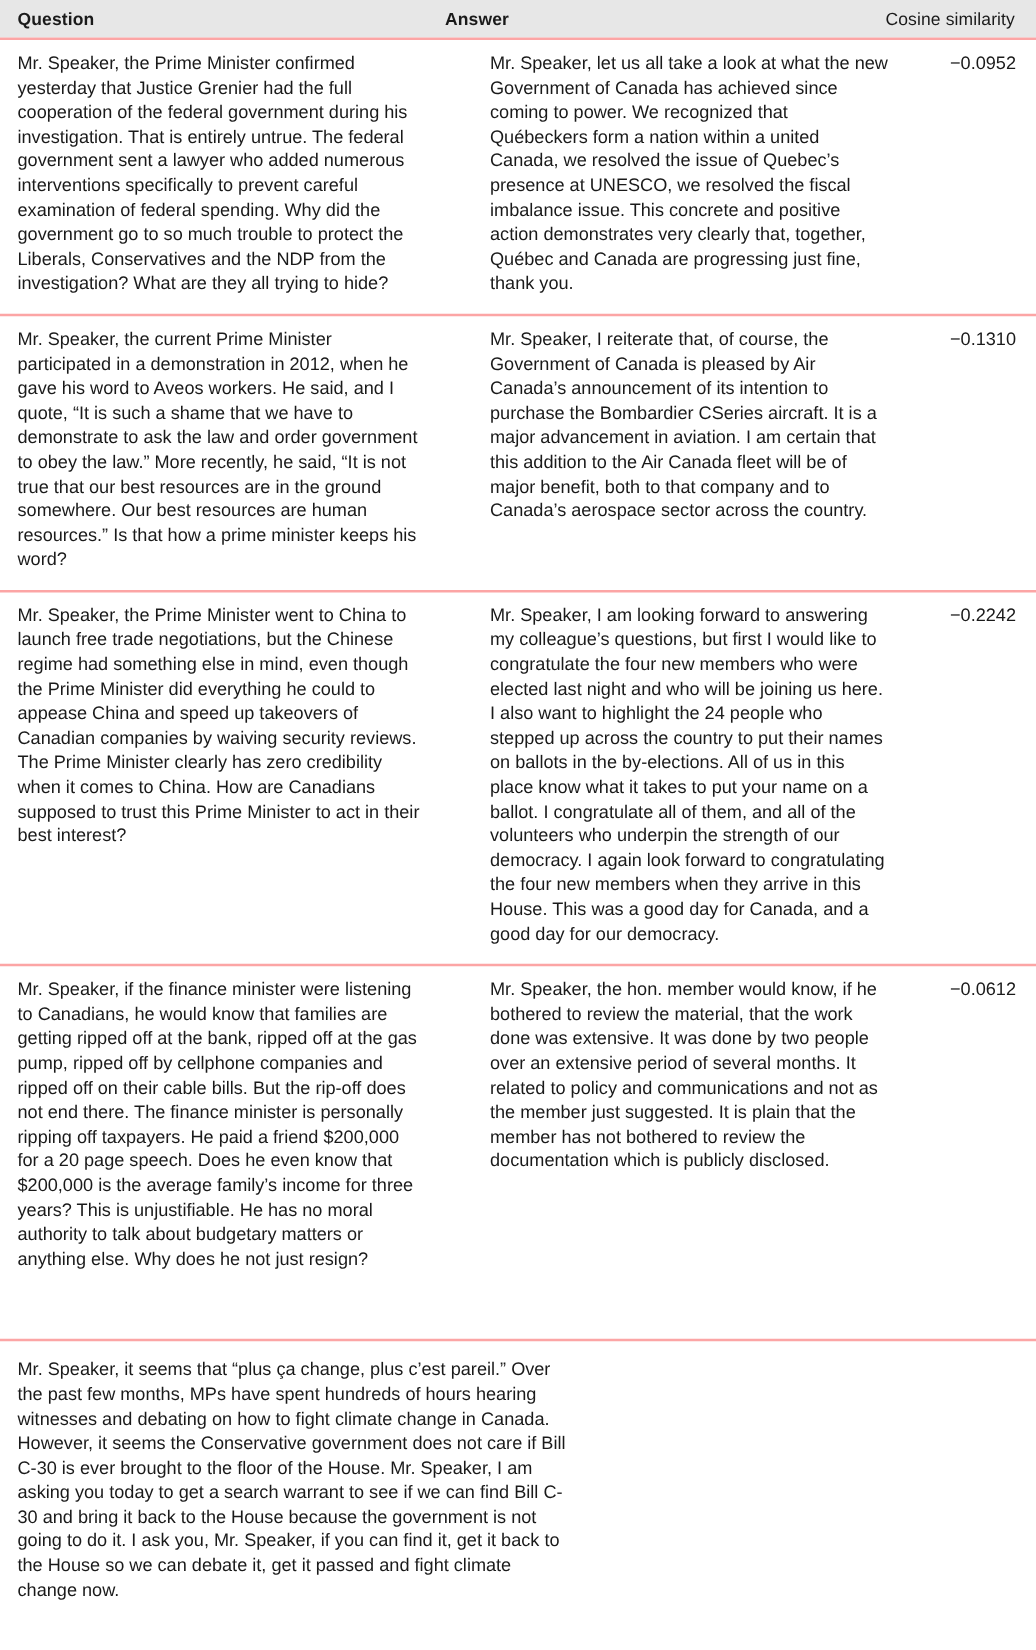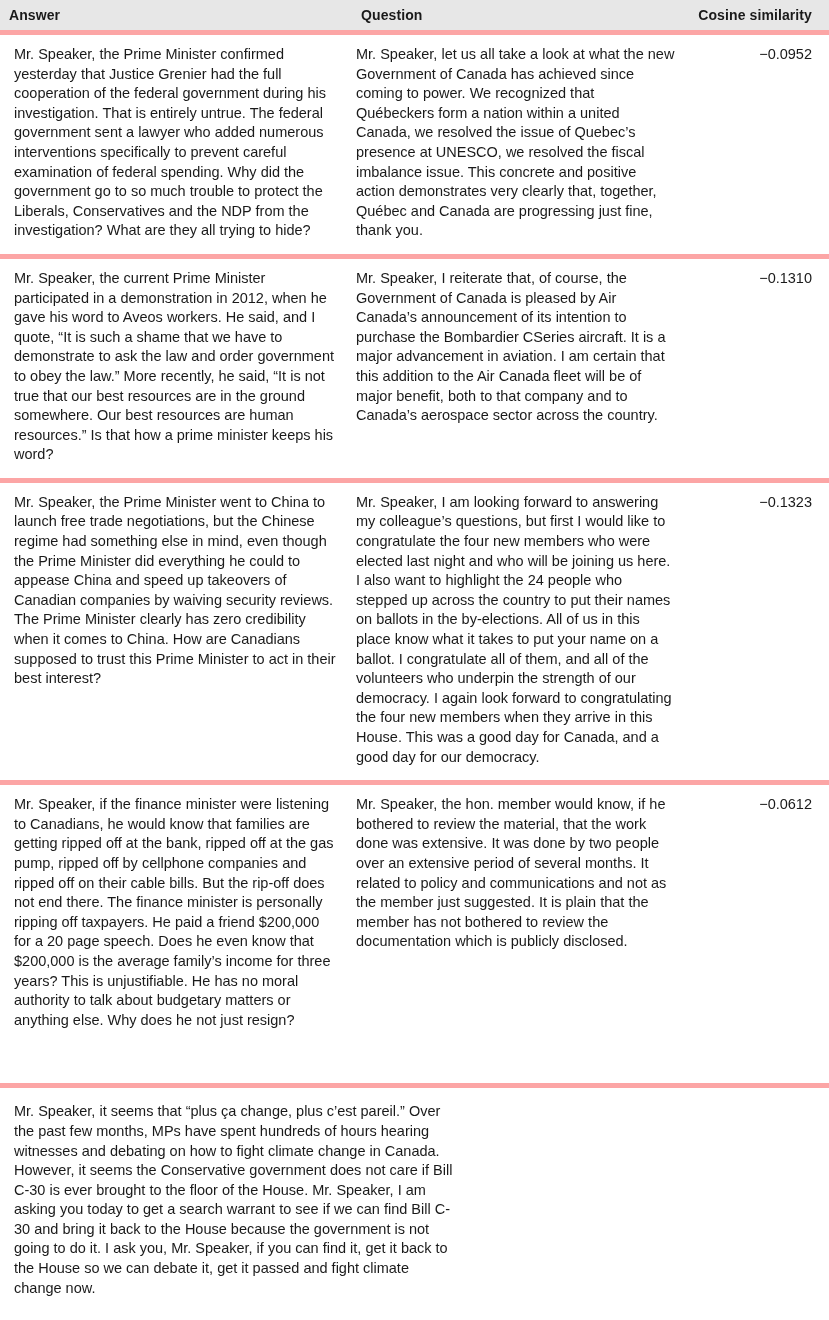--- a/index.html
+++ b/index.html
@@ -22,68 +22,69 @@
   }
   .th {
     font-size: 14px;
     font-weight: 600;
     letter-spacing: 0.1px;
   }
 
   .trow {
     display: grid;
     grid-template-columns: 347px 341px 1fr;
-    border-top: 5px solid #fca5a5;
+    border-top: 2px solid #fca5a5;
     padding: 10px 0 13px 0;
+    gap: 36px;
   }
   .trow.wide {
     grid-template-columns: 468px 212px 1fr;
     padding-top: 14px;
     margin-top: 40px;
   }
 
   .cell {
     font-size: 14.5px;
     line-height: 19.6px;
   }
   .cell-q { padding: 0 10px 0 14px; }
   .cell-a { padding: 0 12px 0 9px; }
   .cell-c { text-align: right; padding-right: 17px; }
 
   .th.cell-q { padding-left: 14px; }
   .th.cell-a { padding-left: 9px; }
-  .th.cell-c { text-align: right; padding-right: 17px; font-weight: 700; }
+  .th.cell-c { text-align: right; padding-right: 17px; font-weight: 400; }
 </style>
 </head>
 <body>
 
 <div class="qa-table">
 
   <div class="thead">
+    <div class="th cell-q">Question</div>
     <div class="th cell-a">Answer</div>
-    <div class="th cell-q">Question</div>
     <div class="th cell-c">Cosine similarity</div>
   </div>
 
   <div class="trow">
     <div class="cell cell-q">Mr. Speaker, the Prime Minister confirmed yesterday that Justice Grenier had the full cooperation of the federal government during his investigation. That is entirely untrue. The federal government sent a lawyer who added numerous interventions specifically to prevent careful examination of federal spending. Why did the government go to so much trouble to protect the Liberals, Conservatives and the NDP from the investigation? What are they all trying to hide?</div>
     <div class="cell cell-a">Mr. Speaker, let us all take a look at what the new Government of Canada has achieved since coming to power. We recognized that Québeckers form a nation within a united Canada, we resolved the issue of Quebec’s presence at UNESCO, we resolved the fiscal imbalance issue. This concrete and positive action demonstrates very clearly that, together, Québec and Canada are progressing just fine, thank you.</div>
     <div class="cell cell-c">−0.0952</div>
   </div>
 
   <div class="trow">
     <div class="cell cell-q">Mr. Speaker, the current Prime Minister participated in a demonstration in 2012, when he gave his word to Aveos workers. He said, and I quote, “It is such a shame that we have to demonstrate to ask the law and order government to obey the law.” More recently, he said, “It is not true that our best resources are in the ground somewhere. Our best resources are human resources.” Is that how a prime minister keeps his word?</div>
     <div class="cell cell-a">Mr. Speaker, I reiterate that, of course, the Government of Canada is pleased by Air Canada’s announcement of its intention to purchase the Bombardier CSeries aircraft. It is a major advancement in aviation. I am certain that this addition to the Air Canada fleet will be of major benefit, both to that company and to Canada’s aerospace sector across the country.</div>
     <div class="cell cell-c">−0.1310</div>
   </div>
 
   <div class="trow">
     <div class="cell cell-q">Mr. Speaker, the Prime Minister went to China to launch free trade negotiations, but the Chinese regime had something else in mind, even though the Prime Minister did everything he could to appease China and speed up takeovers of Canadian companies by waiving security reviews. The Prime Minister clearly has zero credibility when it comes to China. How are Canadians supposed to trust this Prime Minister to act in their best interest?</div>
     <div class="cell cell-a">Mr. Speaker, I am looking forward to answering my colleague’s questions, but first I would like to congratulate the four new members who were elected last night and who will be joining us here. I also want to highlight the 24 people who stepped up across the country to put their names on ballots in the by-elections. All of us in this place know what it takes to put your name on a ballot. I congratulate all of them, and all of the volunteers who underpin the strength of our democracy. I again look forward to congratulating the four new members when they arrive in this House. This was a good day for Canada, and a good day for our democracy.</div>
-    <div class="cell cell-c">−0.1323</div>
+    <div class="cell cell-c">−0.2242</div>
   </div>
 
   <div class="trow">
     <div class="cell cell-q">Mr. Speaker, if the finance minister were listening to Canadians, he would know that families are getting ripped off at the bank, ripped off at the gas pump, ripped off by cellphone companies and ripped off on their cable bills. But the rip-off does not end there. The finance minister is personally ripping off taxpayers. He paid a friend $200,000 for a 20 page speech. Does he even know that $200,000 is the average family’s income for three years? This is unjustifiable. He has no moral authority to talk about budgetary matters or anything else. Why does he not just resign?</div>
     <div class="cell cell-a">Mr. Speaker, the hon. member would know, if he bothered to review the material, that the work done was extensive. It was done by two people over an extensive period of several months. It related to policy and communications and not as the member just suggested. It is plain that the member has not bothered to review the documentation which is publicly disclosed.</div>
     <div class="cell cell-c">−0.0612</div>
   </div>
 
   <div class="trow wide">
     <div class="cell cell-q">Mr. Speaker, it seems that “plus ça change, plus c’est pareil.” Over the past few months, MPs have spent hundreds of hours hearing witnesses and debating on how to fight climate change in Canada. However, it seems the Conservative government does not care if Bill C-30 is ever brought to the floor of the House. Mr. Speaker, I am asking you today to get a search warrant to see if we can find Bill C-30 and bring it back to the House because the government is not going to do it. I ask you, Mr. Speaker, if you can find it, get it back to the House so we can debate it, get it passed and fight climate change now.</div>

